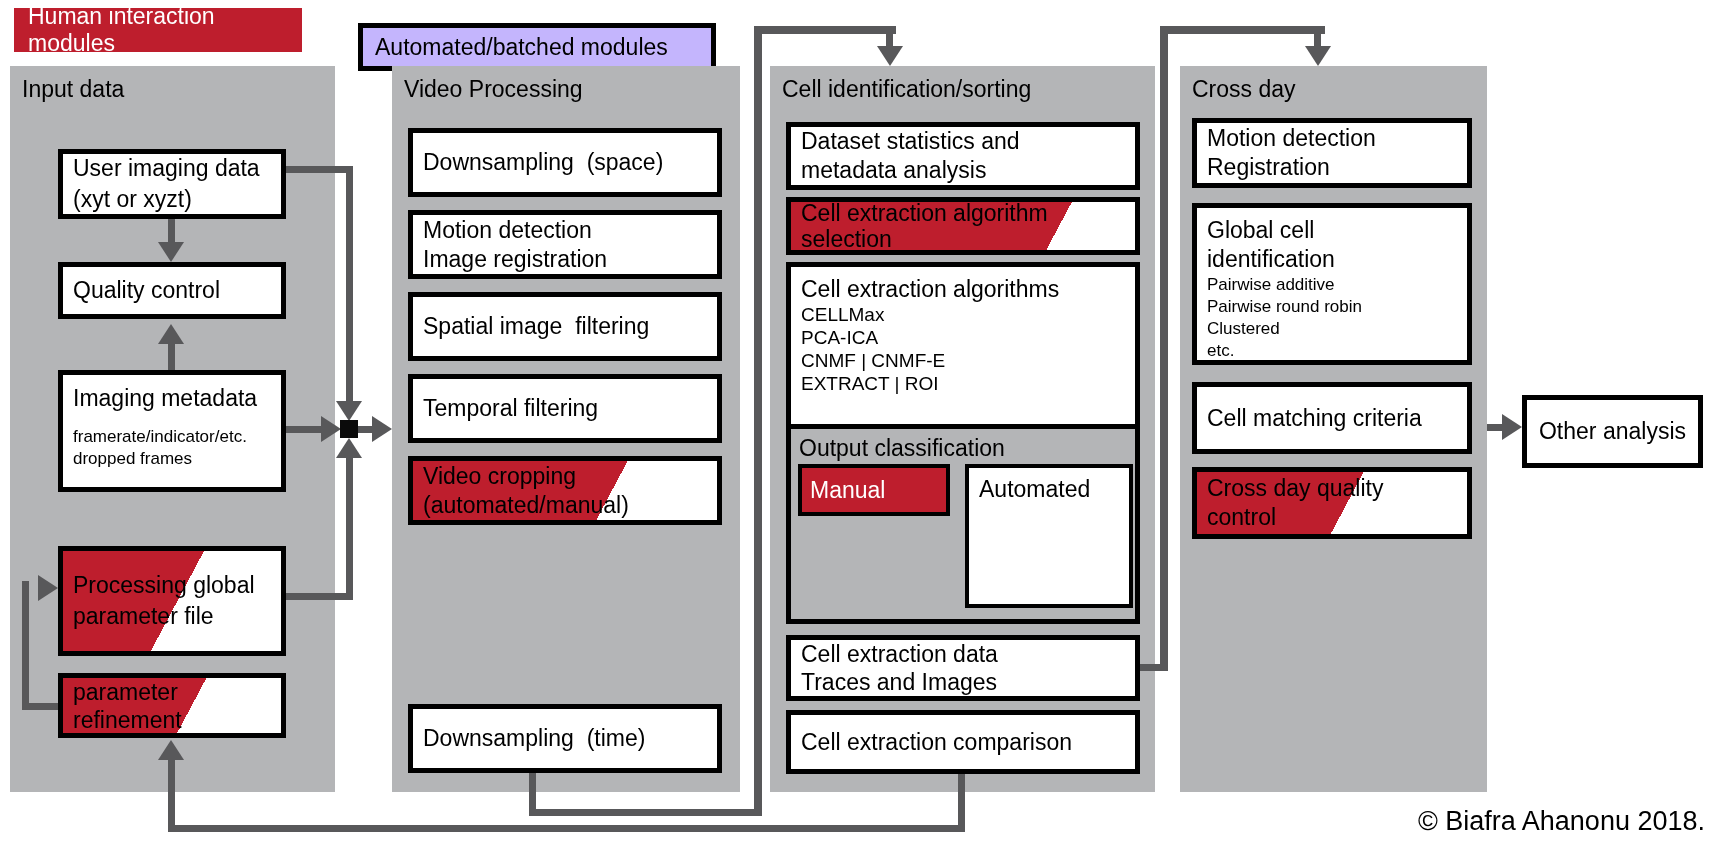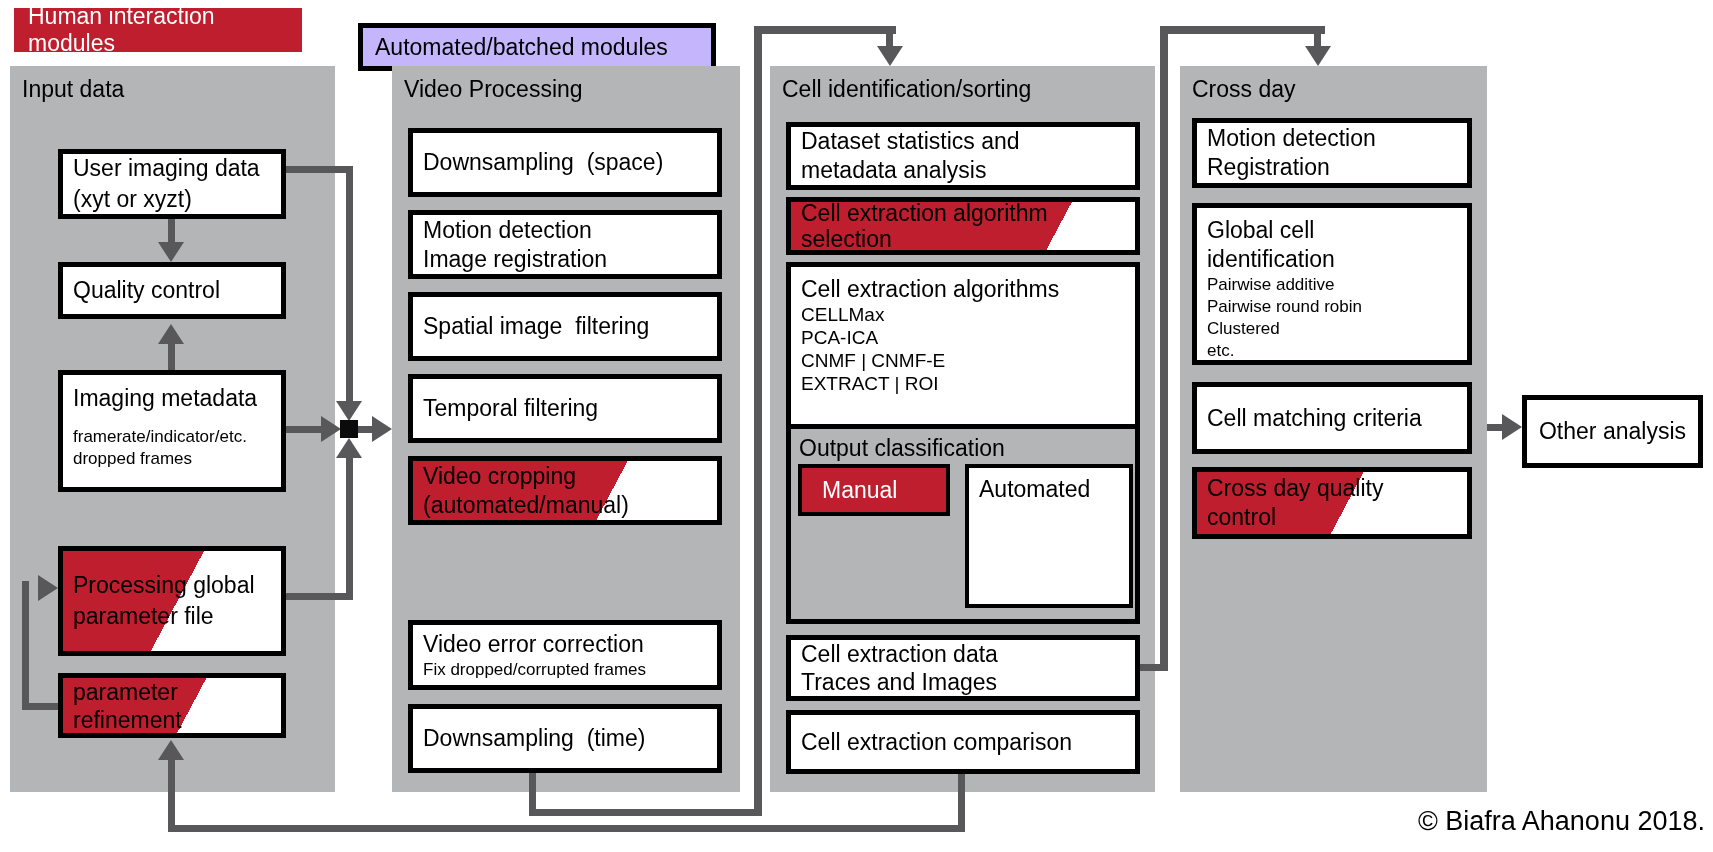--- a/index.html
+++ b/index.html
@@ -128,24 +128,20 @@
   <div class="box" style="left:408px;top:374px;width:314px;height:69px;">
     <div class="ln">Temporal filtering</div>
   </div>
   <div class="box" style="left:408px;top:292px;width:314px;height:69px;">
     <div class="ln">Spatial image  filtering</div>
   </div>
   <div class="box g3" style="left:408px;top:456px;width:314px;height:69px;">
     <div class="ln" style="line-height:29px;">Video cropping</div>
     <div class="ln" style="line-height:29px;">(automated/manual)</div>
   </div>
-  <div class="box" style="left:408px;top:620px;width:314px;height:70px;">
-    <div class="ln" style="line-height:29px;">Video error correction</div>
-    <div class="sub">Fix dropped/corrupted frames</div>
-  </div>
   <div class="box" style="left:408px;top:704px;width:314px;height:69px;">
     <div class="ln">Downsampling  (time)</div>
   </div>
 
   <div class="box" style="left:786px;top:122px;width:354px;height:68px;">
     <div class="ln" style="line-height:29px;">Dataset statistics and</div>
     <div class="ln" style="line-height:29px;">metadata analysis</div>
   </div>
   <div class="box g4" style="left:786px;top:197px;width:354px;height:58px;">
     <div class="ln" style="line-height:26px;">Cell extraction algorithm</div>
@@ -155,21 +151,21 @@
     <div class="ln" style="line-height:28px;">Cell extraction algorithms</div>
     <div class="item">CELLMax</div>
     <div class="item">PCA-ICA</div>
     <div class="item">CNMF | CNMF-E</div>
     <div class="item">EXTRACT | ROI</div>
   </div>
   <div class="gray-inner" style="left:786px;top:424px;width:354px;height:200px;">
     <div style="font-size:23px;padding:6px 0 0 8px;">Output classification</div>
   </div>
   <div style="position:absolute;left:798px;top:464px;width:152px;height:52px;background:#be1e2d;border:4px solid #000;
-              box-sizing:border-box;color:#fff;font-size:23px;display:flex;align-items:center;padding-left:20px;">
+              box-sizing:border-box;color:#fff;font-size:23px;display:flex;align-items:center;padding-left:8px;">
     <span>Manual</span>
   </div>
   <div style="position:absolute;left:965px;top:464px;width:168px;height:144px;background:#fff;border:4px solid #000;
               box-sizing:border-box;font-size:23px;padding:8px 0 0 10px;">
     <span>Automated</span>
   </div>
   <div class="box" style="left:786px;top:635px;width:354px;height:66px;">
     <div class="ln" style="line-height:28px;">Cell extraction data</div>
     <div class="ln" style="line-height:28px;">Traces and Images</div>
   </div>

